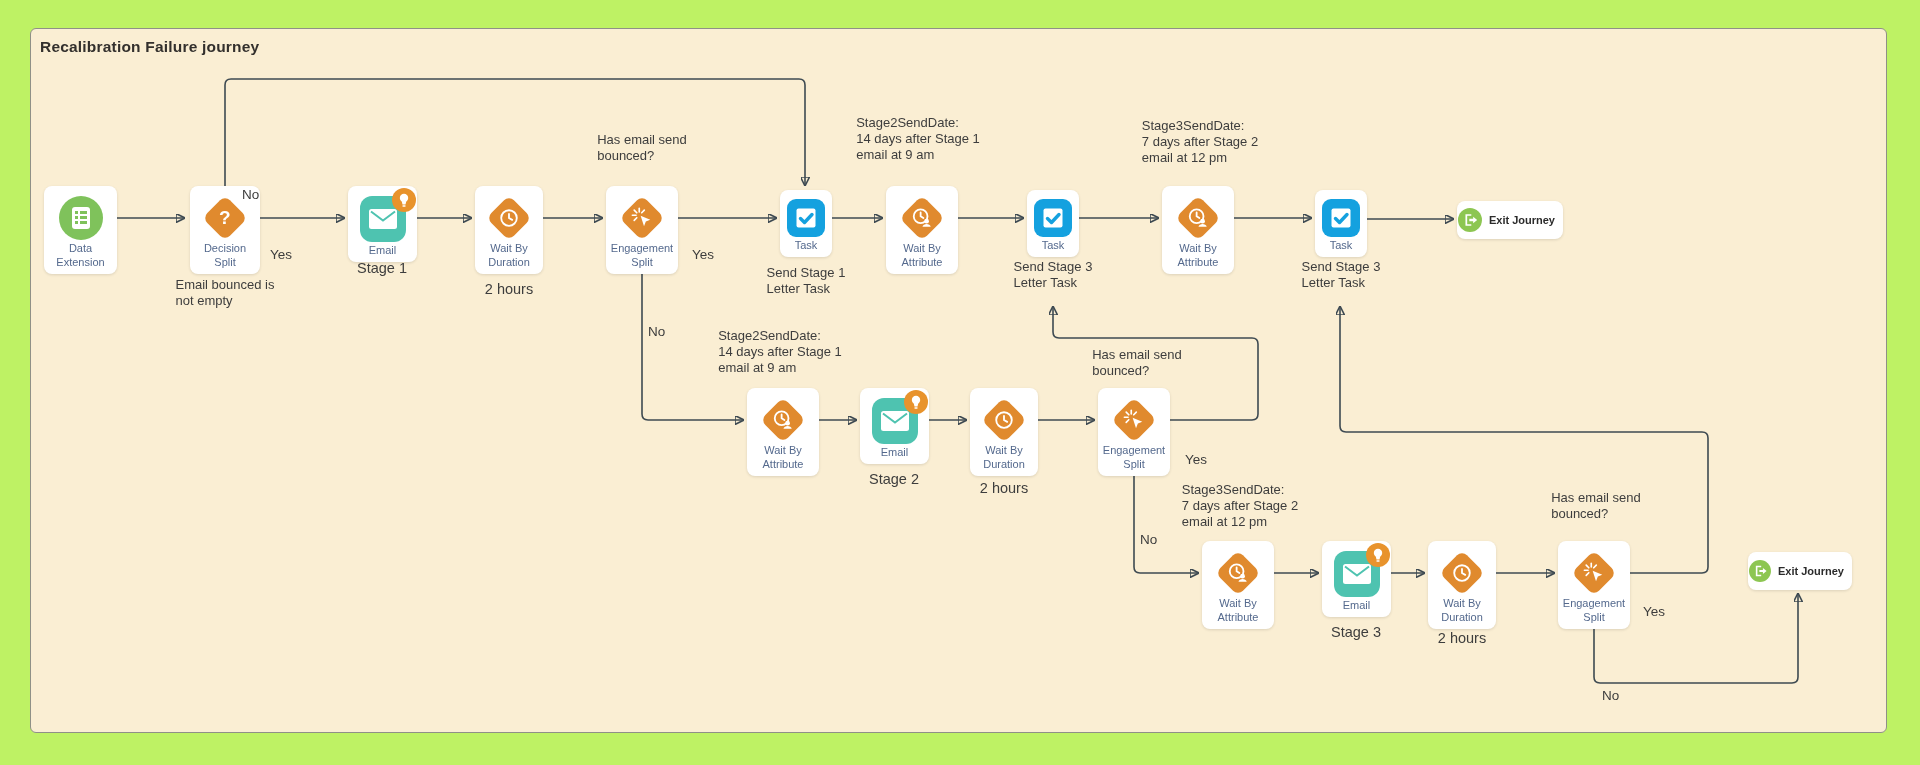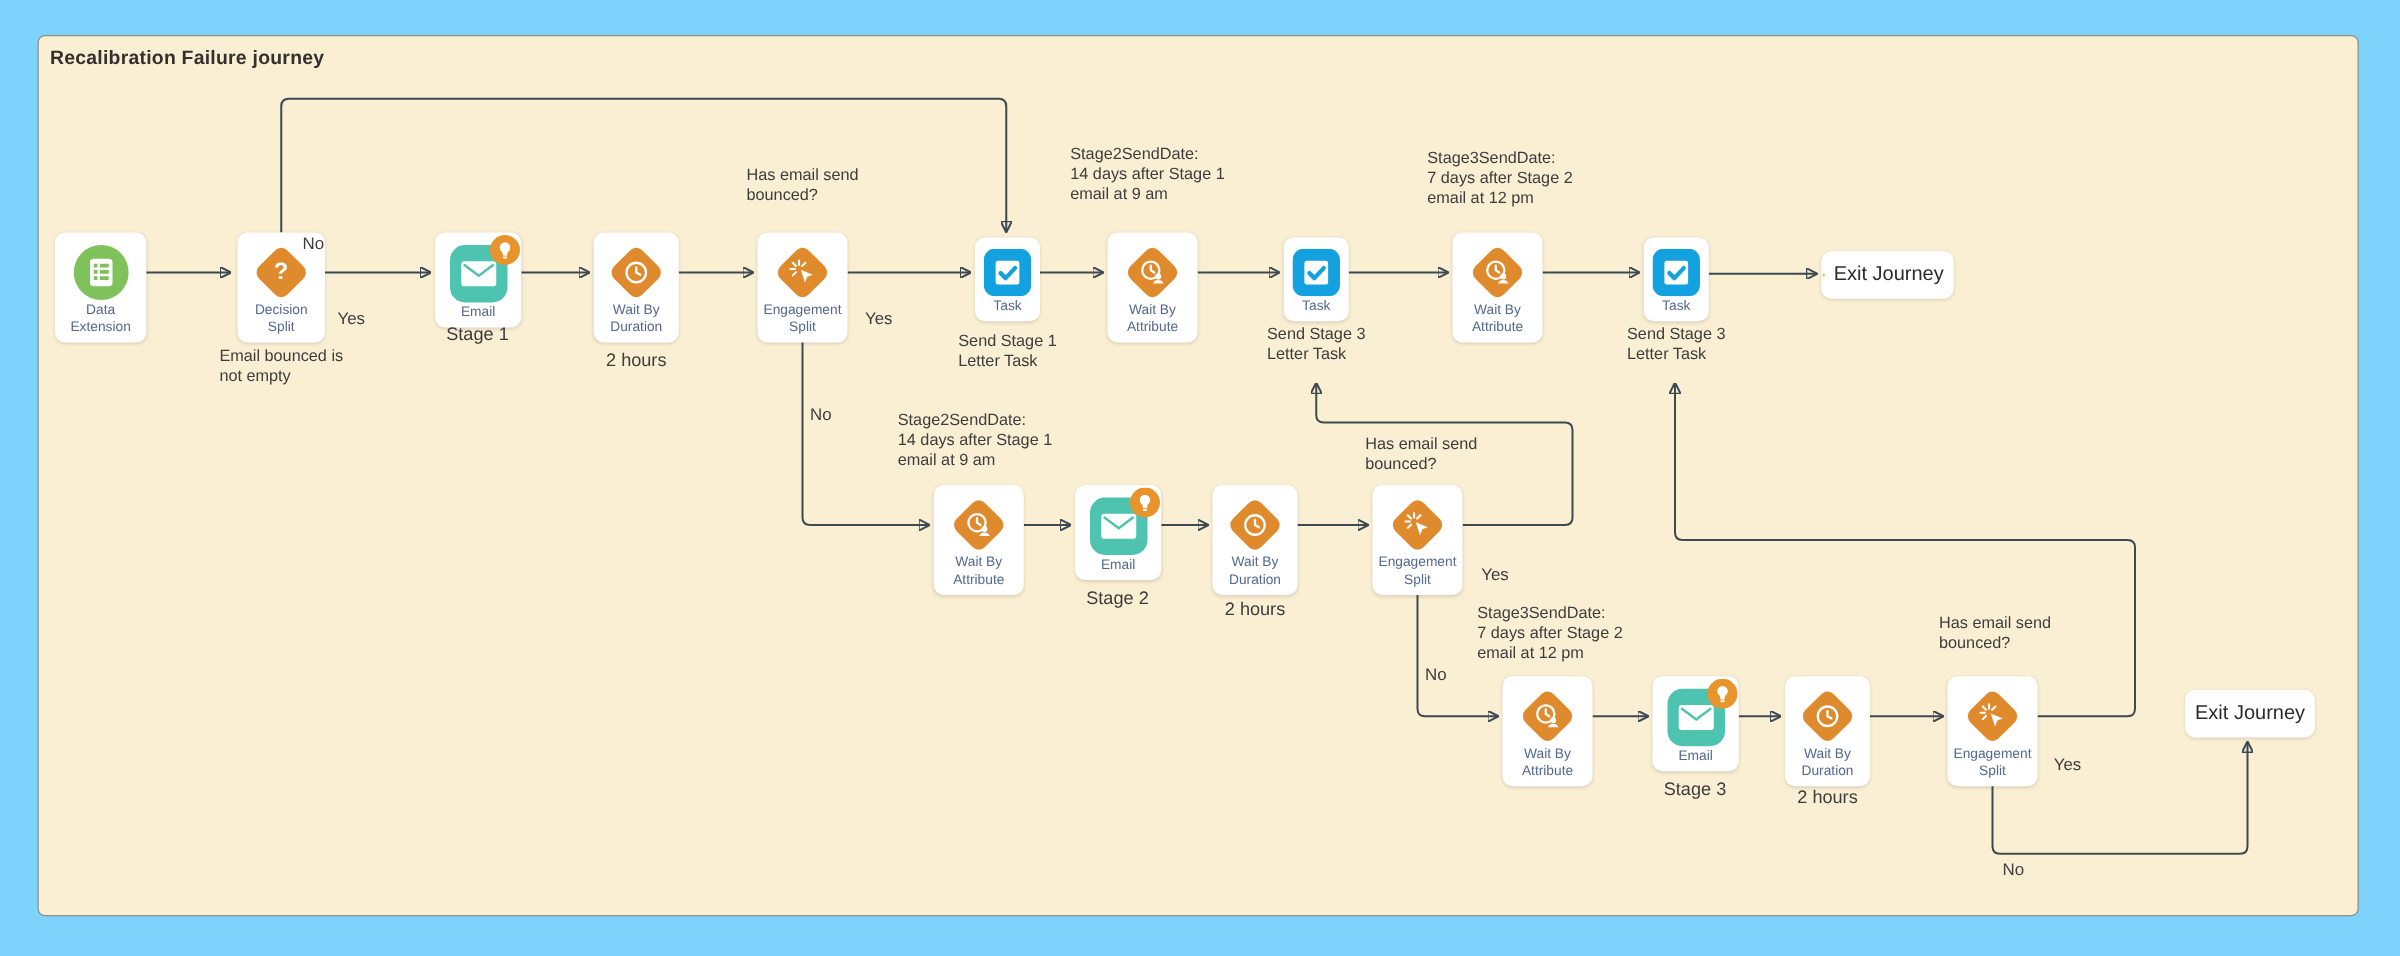--- a/index.html
+++ b/index.html
@@ -1,16 +1,16 @@
 <!DOCTYPE html>
 <html><head>
 <meta charset="utf-8">
 <style>
   html,body{margin:0;padding:0;background:#fff;}
-  .canvas{position:relative;width:1920px;height:765px;overflow:hidden;background:#7dd3fc;
+  .canvas{position:relative;width:1920px;height:765px;overflow:hidden;background:#bef264;
           font-family:"Liberation Sans",sans-serif;}
   .frame{position:absolute;left:30px;top:28px;width:1857px;height:705px;background:#FAEED3;
          border:1.6px solid #8F9087;border-radius:6px;box-sizing:border-box;}
   .title{position:absolute;left:9px;top:9px;font-size:15.5px;font-weight:bold;color:#33302D;letter-spacing:.2px;}
   .edges{position:absolute;left:0;top:0;pointer-events:none;}
   .edges path{fill:none;stroke:#3E4A52;stroke-width:1.6px;}
   .node{position:absolute;background:#fff;border-radius:8px;box-shadow:0 1px 3px rgba(0,0,0,.12);
         box-sizing:border-box;text-align:center;padding:4px 3px;}
   .nlabel{font-size:11px;line-height:1.27;color:#54698D;}
   .caption{position:absolute;transform:translateX(-50%);text-align:left;font-size:13px;
@@ -21,21 +21,21 @@
            display:flex;align-items:center;justify-content:center;margin:12px auto 8px;}
   .diamond>*{transform:rotate(-45deg);}
   .qmark{color:#fff;font-size:19px;font-weight:bold;}
   .circ44{width:44px;height:44px;margin:6px auto 2px;display:block;}
   .emailwrap{position:relative;width:46px;height:46px;margin:6px auto 2px;}
   .tealsq{width:46px;height:46px;background:#4EC3B0;border-radius:12px;display:flex;
           align-items:center;justify-content:center;}
   .badge{position:absolute;top:-8px;right:-10px;line-height:0;}
   .taskicon{margin:5px auto 2px;display:block;}
   .exitcard{display:flex;align-items:center;gap:7px;padding:1px 8px 1px 1px;height:38px;}
-  .exitlabel{font-size:16px;font-weight:normal;color:#2B2B2B;white-space:nowrap;}
+  .exitlabel{font-size:11px;font-weight:bold;color:#2B2B2B;white-space:nowrap;}
 </style>
 </head>
 <body>
 
 <div class="canvas">
 
   <div class="frame">
     <div class="title">Recalibration Failure journey</div>
   </div>
 

